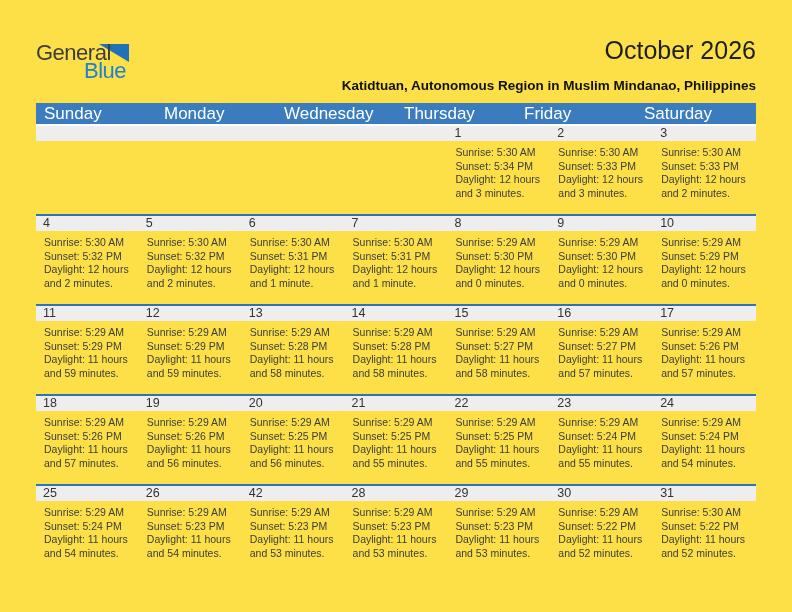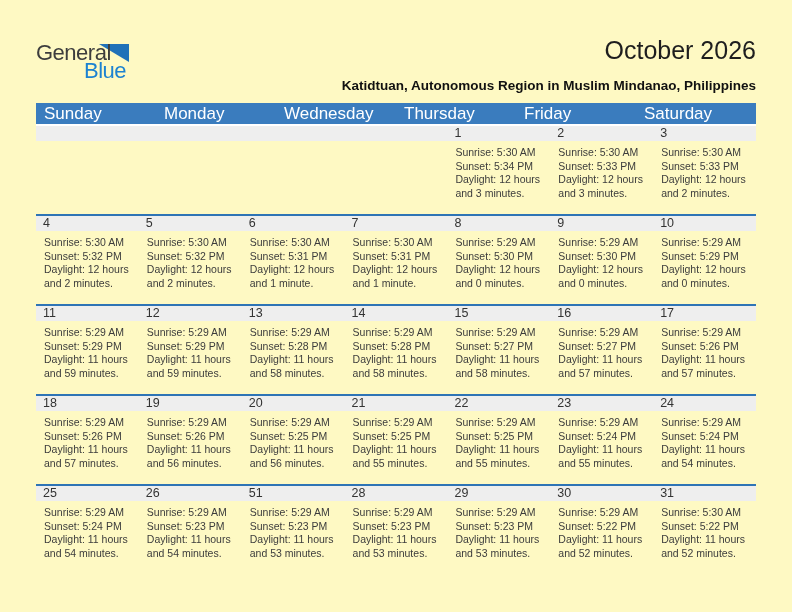--- a/index.html
+++ b/index.html
@@ -1,16 +1,16 @@
 <!DOCTYPE html>
 <html><head>
 <meta charset="utf-8">
 <style>
   html,body{margin:0;padding:0;background:#ffffff;}
-  .page{position:relative;width:792px;height:612px;background:#fef9c3;overflow:hidden;
+  .page{position:relative;width:792px;height:612px;background:#fde047;overflow:hidden;
         font-family:"Liberation Sans",sans-serif;}
 
   
   .logo{position:absolute;left:36px;top:40px;width:140px;height:46px;}
   .logo-general{position:absolute;left:0;top:0;font-size:22px;letter-spacing:-0.5px;color:#3d3d3d;z-index:2;}
   .logo-tri{position:absolute;left:63px;top:4px;width:30px;height:18px;background:#2071b8;
             clip-path:polygon(0 0,100% 0,100% 100%);z-index:1;}
   .logo-blue{position:absolute;left:48px;top:18px;font-size:22px;letter-spacing:-0.5px;color:#1c82d1;z-index:2;}
 
   
@@ -308,21 +308,21 @@
           <div class="cell">
             <div class="daynum">26</div>
             <div class="details">
               <div class="dline">Sunrise: 5:29 AM</div>
               <div class="dline">Sunset: 5:23 PM</div>
               <div class="dline">Daylight: 11 hours</div>
               <div class="dline">and 54 minutes.</div>
             </div>
           </div>
           <div class="cell">
-            <div class="daynum">51</div>
+            <div class="daynum">42</div>
             <div class="details">
               <div class="dline">Sunrise: 5:29 AM</div>
               <div class="dline">Sunset: 5:23 PM</div>
               <div class="dline">Daylight: 11 hours</div>
               <div class="dline">and 53 minutes.</div>
             </div>
           </div>
           <div class="cell">
             <div class="daynum">28</div>
             <div class="details">

